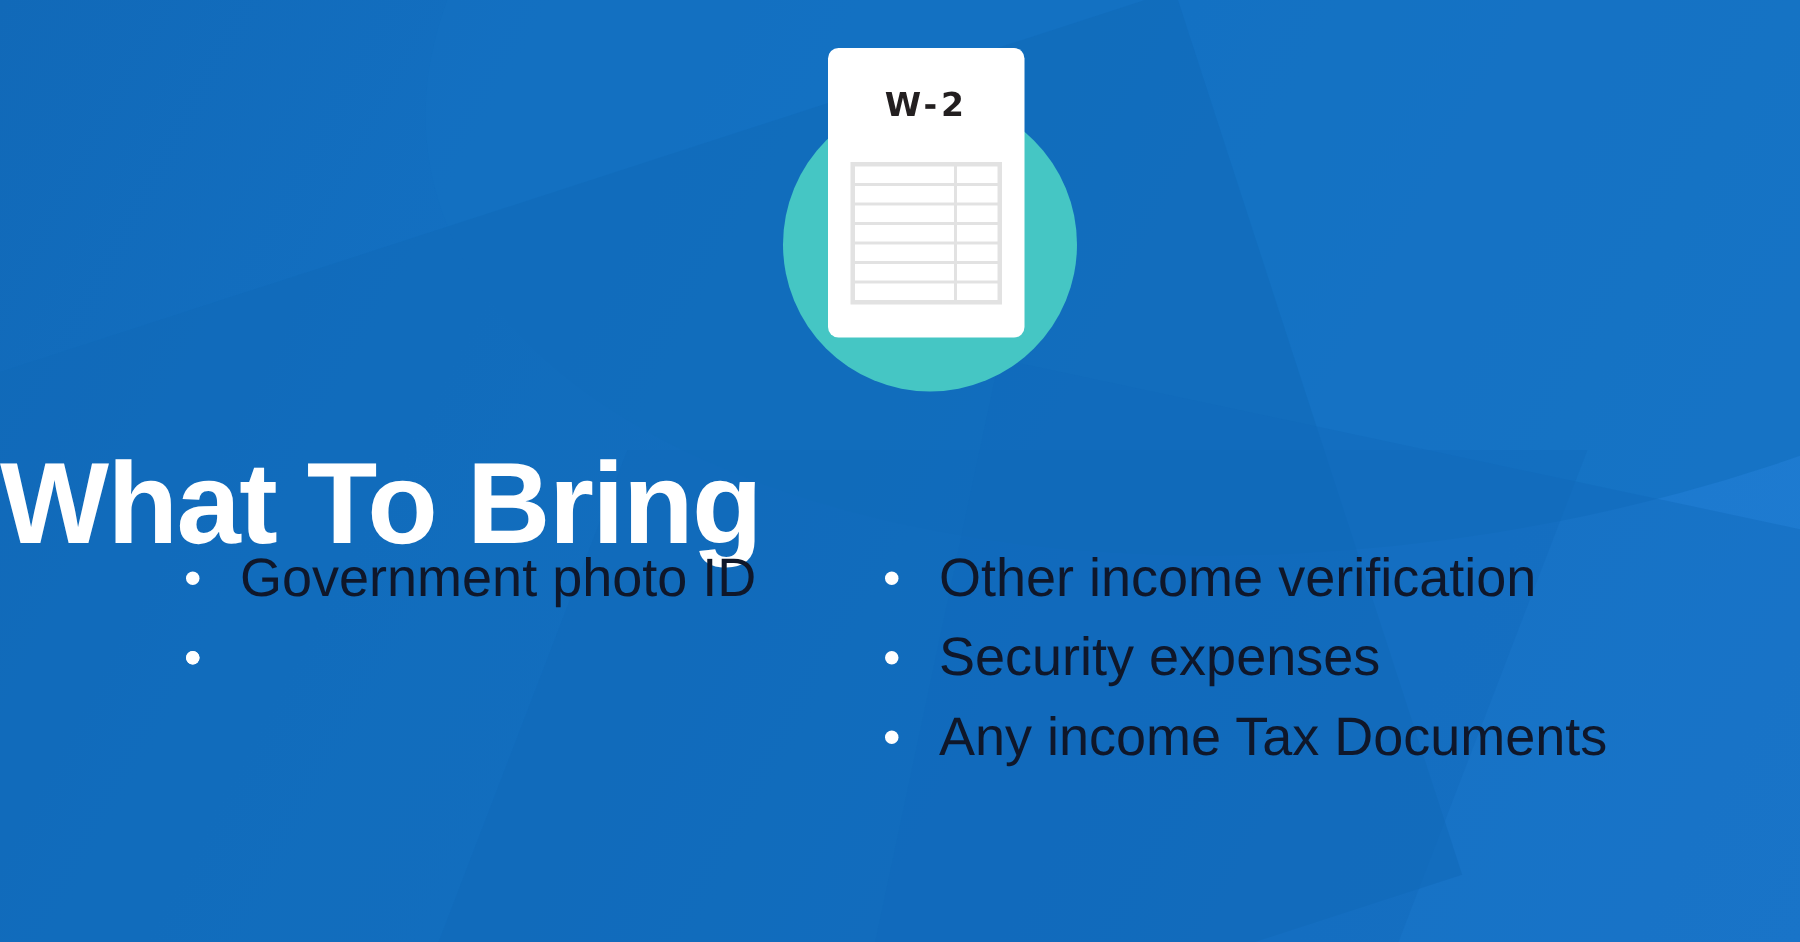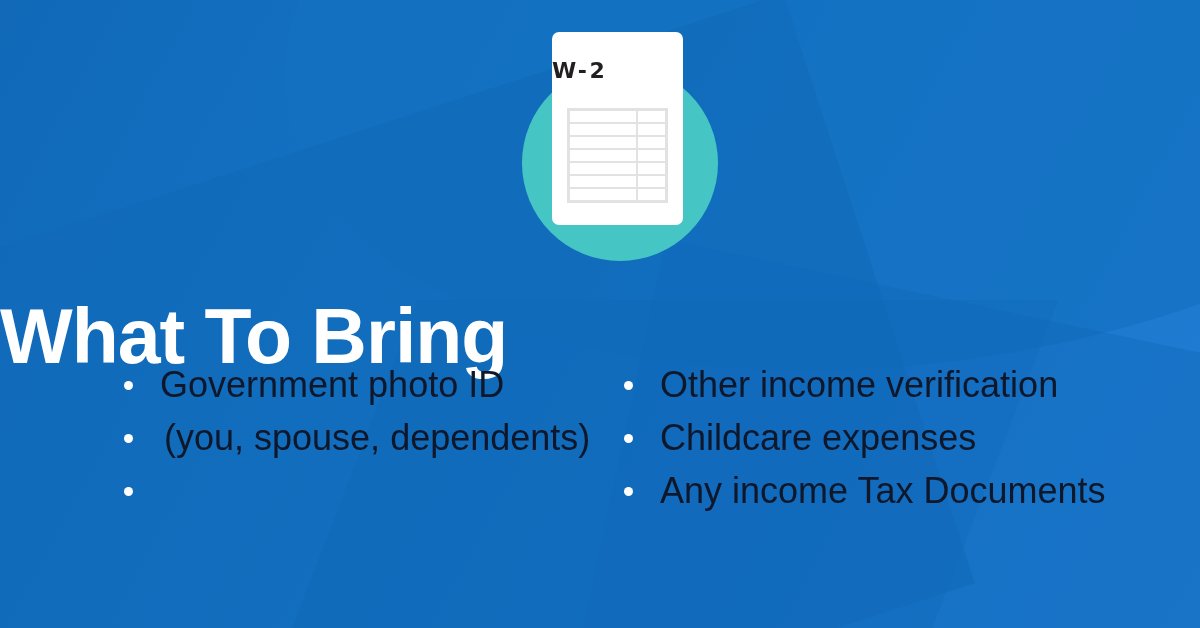--- a/index.html
+++ b/index.html
@@ -106,20 +106,21 @@
     width: 131px;
     height: 193px;
     background: #ffffff;
     border-radius: 7px;
   }
   .doc-title {
     position: absolute;
     left: 0;
     top: 26px;
     width: 131px;
+    text-align: center;
     font-size: 22px;
     font-weight: bold;
     letter-spacing: 2.5px;
     color: #231f20;
     font-family: "DejaVu Sans", "Liberation Sans", sans-serif;
   }
   .doc-table {
     position: absolute;
     left: 15px;
     top: 76px;
@@ -160,21 +161,21 @@
     left: 0;
     top: 358px;
     width: 1200px;
     height: 220px;
   }
   .col {
     position: absolute;
     top: 0;
   }
   .col-left  { left: 112px; width: 500px; }
-  .col-right { left: 612px; width: 520px; text-decoration: underline; }
+  .col-right { left: 578px; width: 520px; text-decoration: underline; }
 
   .bullet-item {
     position: relative;
     display: block;
     color: #0f172a;
     font-size: 36px;
     line-height: 53px;
     font-weight: normal;
     white-space: nowrap;
     padding-left: 48px;
@@ -249,37 +250,33 @@
   <div class="columns">
 
     <div class="col col-left">
       <div class="bullet-item">
         <span class="dot"></span>
         <span class="bullet-text">Government photo ID</span>
       </div>
       <div class="bullet-item">
         <span class="dot"></span>
       </div>
-      <div class="bullet-item no-dot cont">
-        
-        <span class="bullet-text">(you, spouse, dependents)</span>
-      </div>
       <div class="bullet-item">
         <span class="dot"></span>
       </div>
     </div>
 
     <div class="col col-right">
       <div class="bullet-item">
         <span class="dot"></span>
         <span class="bullet-text">Other income verification</span>
       </div>
       <div class="bullet-item">
         <span class="dot"></span>
-        <span class="bullet-text">Childcare expenses</span>
+        <span class="bullet-text">Security expenses</span>
       </div>
       <div class="bullet-item">
         <span class="dot"></span>
         <span class="bullet-text">Any income Tax Documents</span>
       </div>
     </div>
 
   </div>
 
 </div>

